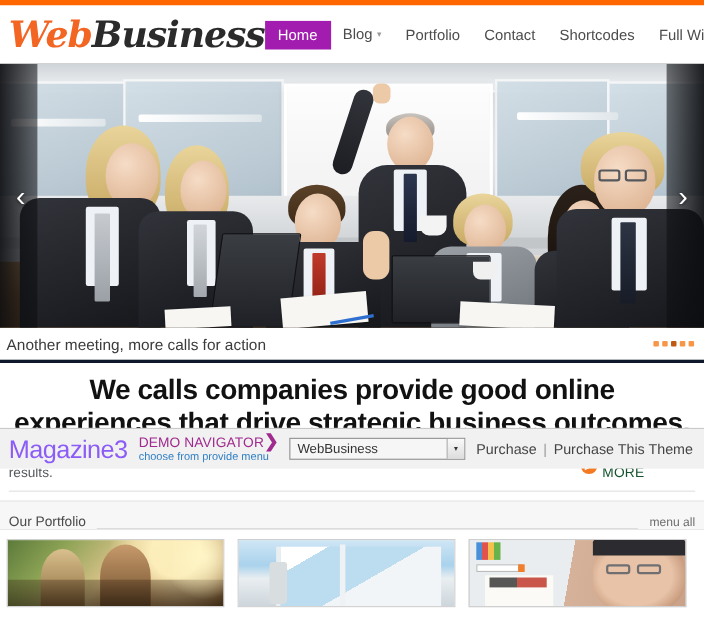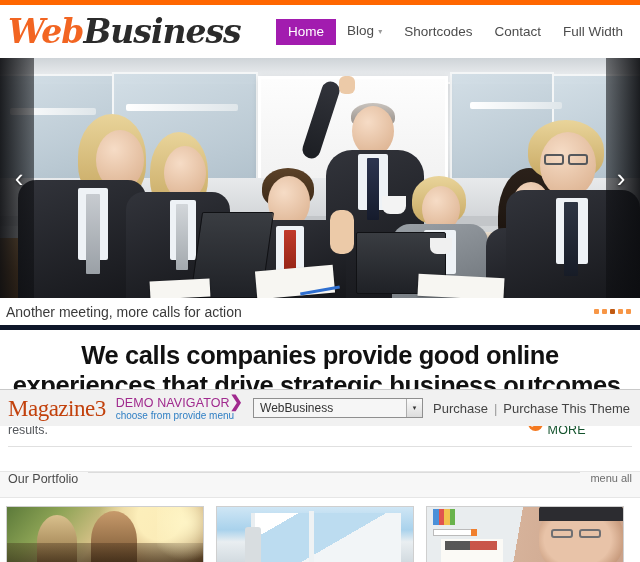--- a/index.html
+++ b/index.html
@@ -153,21 +153,21 @@
   }
   .slide-arrow.left  { left: 2px; }
   .slide-arrow.right { right: 2px; }
 
   
   .caption-bar {
     height: 32px;
     display: flex;
     align-items: center;
     padding: 0 9px 0 6px;
-    border-bottom: 5px solid #0f172a;
+    border-bottom: 3px solid #0f172a;
     background: #ffffff;
     gap: 28px;
   }
   .caption-text { font-size: 14px; color: #3b3b3b; }
   .dots { margin-left: auto; display: flex; gap: 3px; align-items: center; }
   .dot {
     width: 5px; height: 5px; background: #f79646; border-radius: 1px;
     cursor: pointer;
   }
   .dot.active { background: #c05a12; }
@@ -198,27 +198,27 @@
   .lm-circle {
     width: 15px; height: 15px; border-radius: 50%;
     background: #f47920;
     display: flex; align-items: center; justify-content: center;
     color: #fff; font-size: 9px; line-height: 1;
   }
   .lm-label { font-size: 12.5px; color: #14532d; letter-spacing: .2px; }
 
   
   .portfolio {
-    margin-top: 24px;
+    margin-top: 8px;
     background: #f7f7f7;
     border-top: 1px solid #e6e6e6;
     border-bottom: 1px solid #e6e6e6;
     padding: 0 8px;
     height: 27px;
-    display: flex; align-items: flex-start;
+    display: flex; align-items: flex-end;
   }
   .portfolio-title { font-size: 12.5px; color: #4a4a4a; white-space: nowrap; }
   .portfolio-rule { flex: 1; height: 1px; background: #dcdcdc; margin: 0 10px; }
   .view-all { font-size: 11px; color: #6d6d6d; cursor: pointer; }
 
   .thumbs {
     display: flex;
     gap: 12px;
     padding: 8px 6px 0 6px;
     background: #fff;
@@ -250,23 +250,23 @@
   .bottombar {
     position: absolute; left: 0; bottom: 0;
     width: 640px; height: 37px;
     background: #f1f1f1;
     border-top: 1px solid #c9c9c9;
     display: flex; align-items: center;
     padding: 0 8px;
     gap: 10px;
   }
   .m3-logo {
-    font-family: Liberation Serif, serif;
+    font-family: Liberation Sans, sans-serif;
     font-size: 23px;
-    color: #c2410c;
+    color: #8b5cf6;
     letter-spacing: -0.5px;
     line-height: 1;
     white-space: nowrap;
   }
   .demo-nav { line-height: 1.05; white-space: nowrap; }
   .demo-nav .t1 {
     font-size: 12.5px; color: #a02a8e; letter-spacing: .1px;
   }
   .demo-nav .arrow { color: #a02a8e; font-weight: bold; }
   .demo-nav .t2 { font-size: 10px; color: #2f7fc4; display: block; }
@@ -310,24 +310,27 @@
     </div>
 
     <div class="nav">
       <div class="nav-item active">
         <span>Home</span>
       </div>
       <div class="nav-item">
         <span>Blog</span><span class="caret">▾</span>
       </div>
       <div class="nav-item">
-        <span>Shortcodes</span>
+        <span>Portfolio</span>
       </div>
       <div class="nav-item">
         <span>Contact</span>
+      </div>
+      <div class="nav-item">
+        <span>Shortcodes</span>
       </div>
       <div class="nav-item">
         <span>Full Width</span>
       </div>
     </div>
   </div>
 
   <div class="slider">
     <div class="slide-photo">
       <div class="office-bg"></div>

